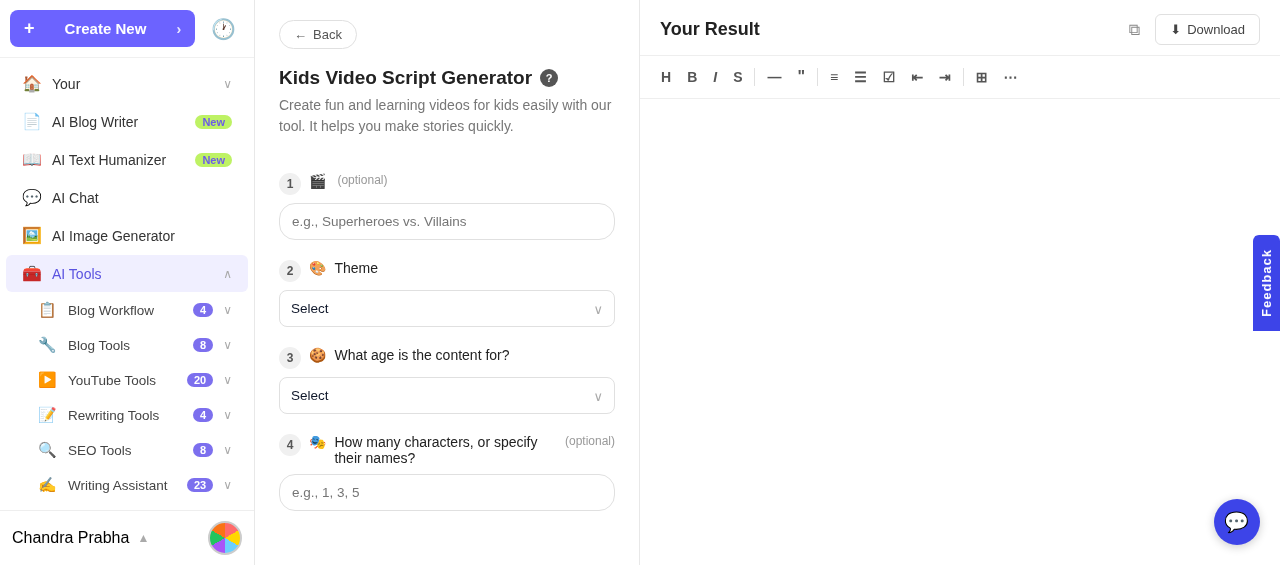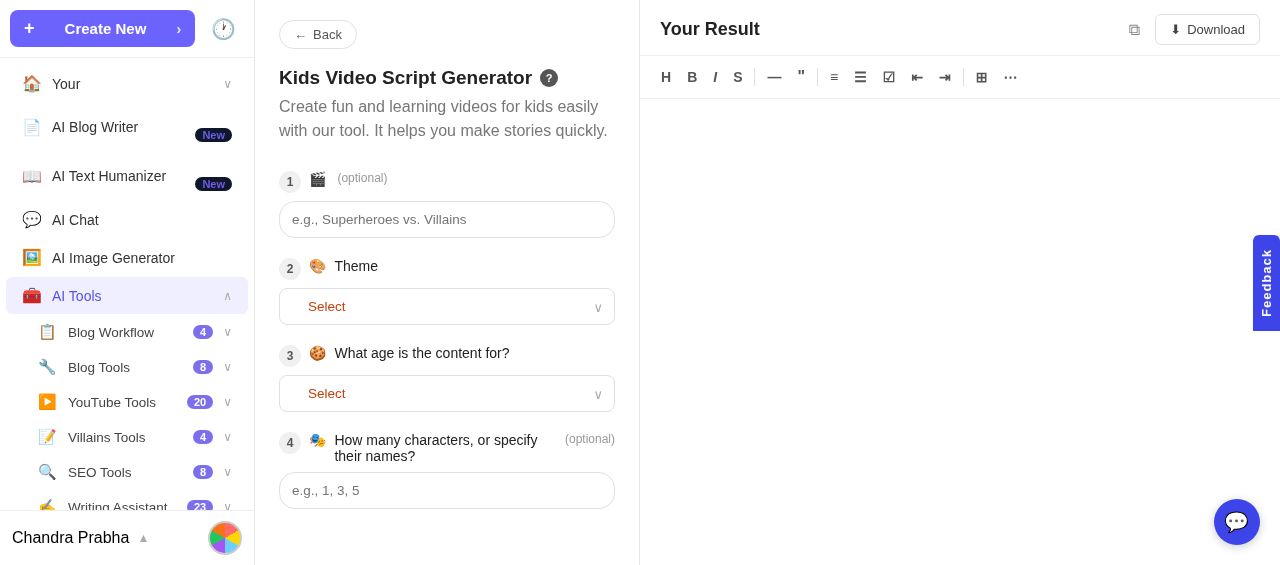--- a/index.html
+++ b/index.html
@@ -77,23 +77,22 @@
     .nav-item .label { flex: 1; font-size: 14px; font-weight: 500; }
     .nav-badge {
       background: #7c6fee;
       color: #fff;
       border-radius: 10px;
       font-size: 11px;
       padding: 1px 7px;
       font-weight: 600;
     }
     .nav-badge.new-badge {
-      background: #0f172a;
+      background: #bef264;
       color: #6c5ce7;
-      margin-top: 16px;
     }
     .nav-chevron { color: #aaa; font-size: 12px; }
 
     
     .sub-nav-item {
       display: flex;
       align-items: center;
       gap: 10px;
       padding: 8px 16px 8px 32px;
       cursor: pointer;
@@ -177,23 +176,23 @@
       background: #555;
       color: #fff;
       font-size: 11px;
       display: flex;
       align-items: center;
       justify-content: center;
       cursor: pointer;
     }
 
     .tool-desc {
-      font-size: 16px;
+      font-size: 14px;
       color: #777;
-      margin-bottom: 28px;
+      margin-bottom: 36px;
       line-height: 1.5;
     }
 
     .form-question {
       margin-bottom: 20px;
     }
 
     .question-label {
       display: flex;
       align-items: flex-start;
@@ -237,23 +236,23 @@
 
     .form-select-wrapper {
       position: relative;
       width: 100%;
     }
 
     .form-select {
       width: 100%;
       border: 1px solid #e0e0e0;
       border-radius: 8px;
-      padding: 10px 36px 10px 28px;
+      padding: 10px 36px 10px 11px;
       font-size: 13.5px;
-      color: #c2410c;
+      color: #0f172a;
       outline: none;
       background: #fff;
       appearance: none;
       cursor: pointer;
     }
 
     .select-chevron {
       position: absolute;
       right: 12px;
       top: 50%;
@@ -455,21 +454,21 @@
 
     <div class="sub-nav-item">
       <span class="icon">▶️</span>
       <span class="label">YouTube Tools</span>
       <span class="nav-badge">20</span>
       <span class="nav-chevron">∨</span>
     </div>
 
     <div class="sub-nav-item">
       <span class="icon">📝</span>
-      <span class="label">Villains Tools</span>
+      <span class="label">Rewriting Tools</span>
       <span class="nav-badge">4</span>
       <span class="nav-chevron">∨</span>
     </div>
 
     <div class="sub-nav-item">
       <span class="icon">🔍</span>
       <span class="label">SEO Tools</span>
       <span class="nav-badge">8</span>
       <span class="nav-chevron">∨</span>
     </div>

